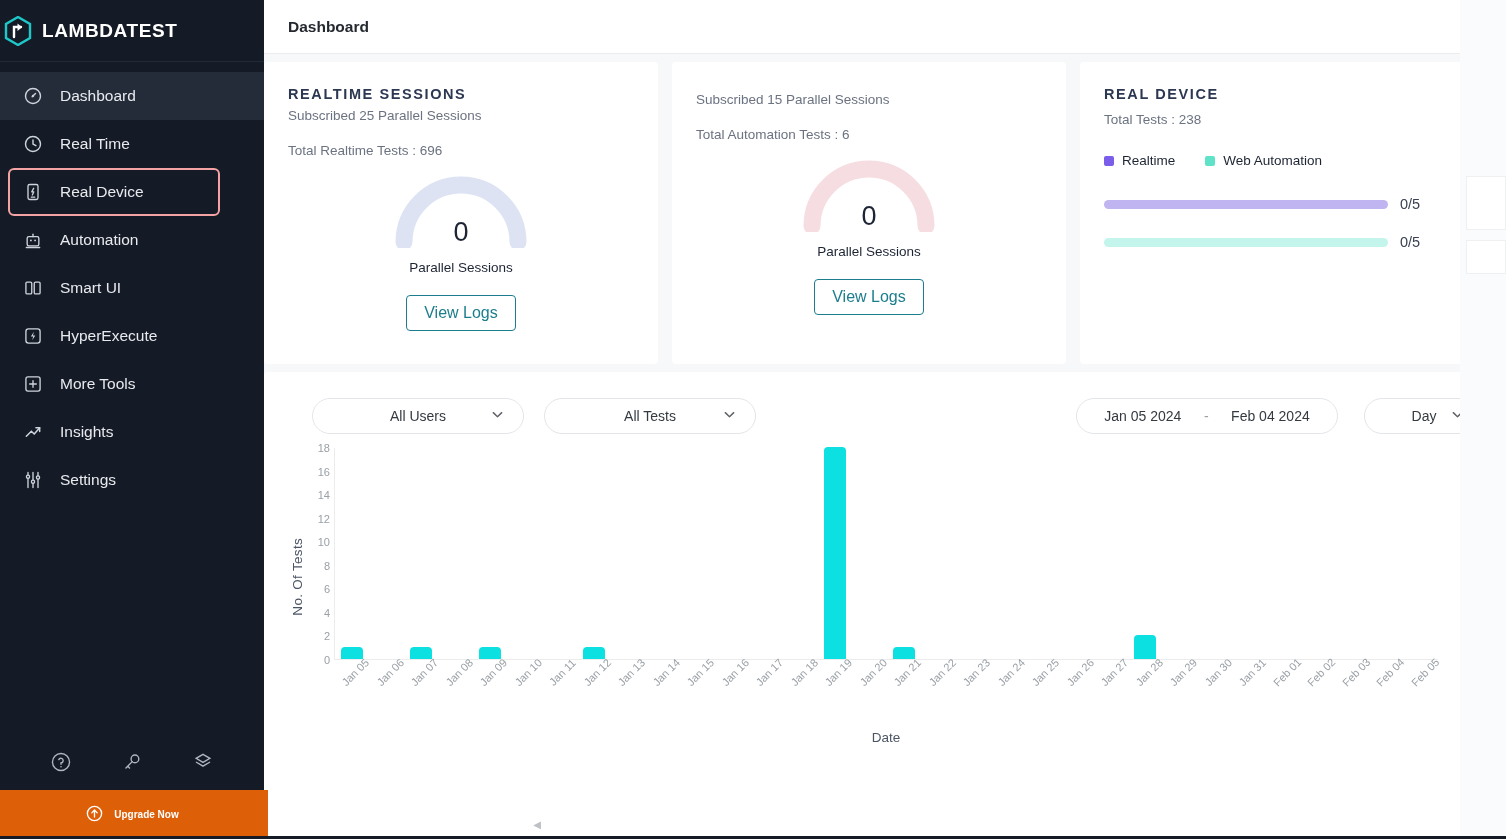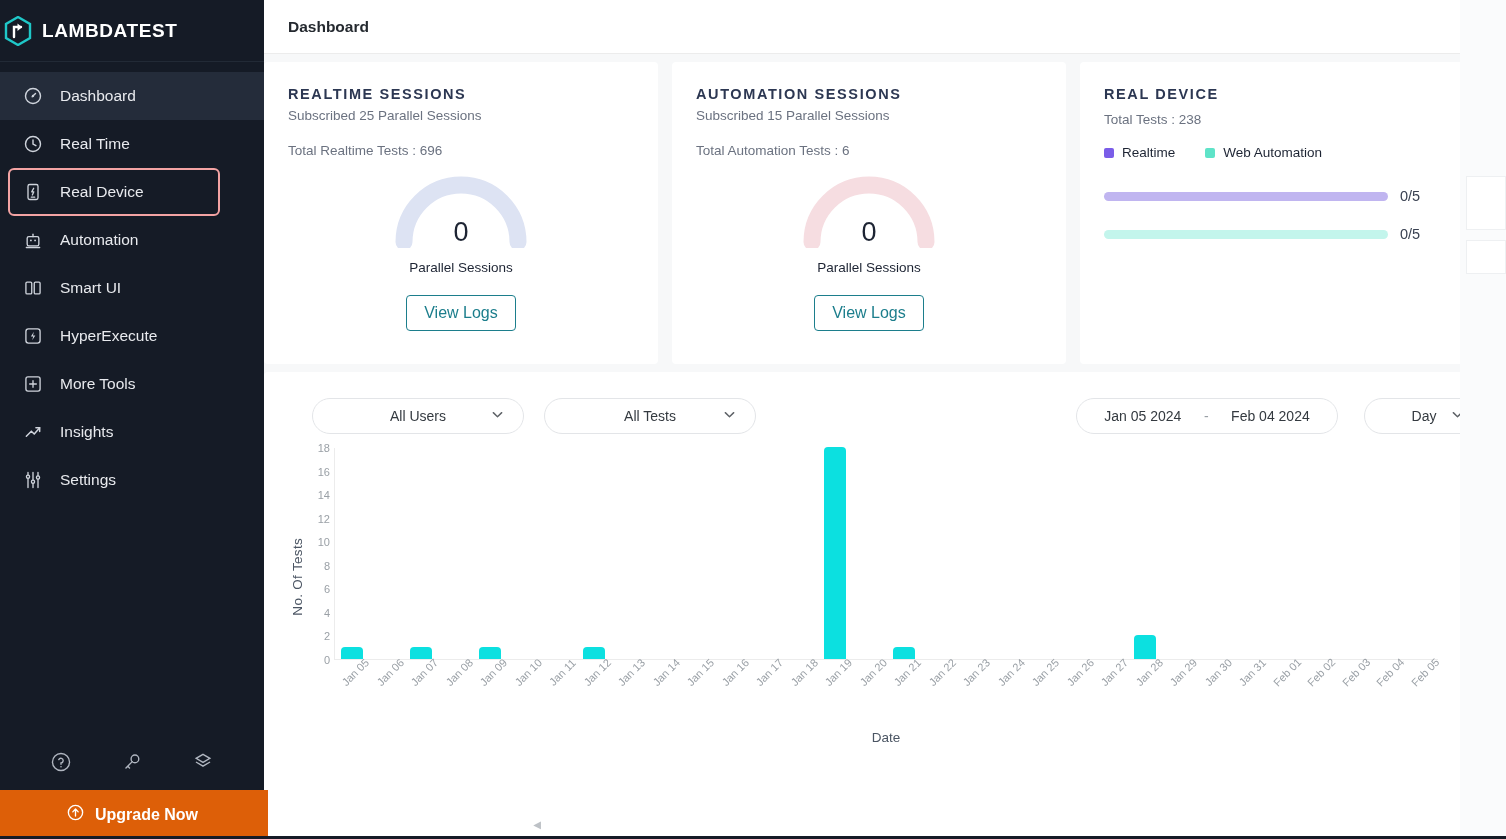--- a/index.html
+++ b/index.html
@@ -47,21 +47,21 @@
   .footer-icons {
     position: absolute; bottom: 52px; left: 0; width: 264px;
     display: flex; align-items: center; justify-content: space-around;
     padding: 0 26px; height: 50px;
   }
   .footer-icons .fi { width: 26px; height: 26px; display:flex; align-items:center; justify-content:center; cursor:pointer; }
   .upgrade-bar {
     position: absolute; bottom: 0; left: 0; width: 264px; height: 49px;
     background: #dd5f08;
     display: flex; align-items: center; justify-content: center; gap: 10px;
-    color: #ffffff; font-size: 16px; font-weight: bold; cursor: pointer;
+    color: #ffffff; font-size: 10px; font-weight: bold; cursor: pointer;
   }
 
   
   #main {
     flex: 1 1 auto; height: 839px; position: relative;
     background: #f7f8f9;
     display: flex; flex-direction: column;
   }
   .topbar {
     height: 54px; background: #ffffff; display: flex; align-items: center;
@@ -99,21 +99,21 @@
     bottom: -4px; font-size: 27px; color: #1d2433;
   }
   .gauge-label { font-size: 13.5px; color: #1d2433; margin-top: 16px; }
   .view-logs {
     margin-top: 20px; align-self: center;
     border: 1px solid #1c7e8c; color: #1c7e8c; background: #ffffff;
     border-radius: 4px; font-size: 16px; padding: 8px 17px; cursor: pointer;
     font-family: "Liberation Sans", sans-serif;
   }
 
-  .legend-row { display: flex; gap: 30px; margin-top: 18px; align-items: center; }
+  .legend-row { display: flex; gap: 30px; margin-top: 26px; align-items: center; }
   .legend-item { display: flex; align-items: center; gap: 8px; font-size: 13.5px; color: #1d2433; }
   .legend-dot { width: 10px; height: 10px; border-radius: 2px; }
 
   .prog-row { display: flex; align-items: center; gap: 12px; margin-top: 22px; }
   .prog-track { height: 9px; border-radius: 5px; width: 284px; }
   .prog-val { font-size: 14.5px; color: #3a4252; }
 
   
   .chart-panel {
     margin-top: 8px; background: #ffffff; border-radius: 4px;
@@ -354,21 +354,20 @@
               <path d="M12 70 A57 57 0 0 1 126 70" fill="none" stroke="#dde3f3" stroke-width="17" stroke-linecap="round"></path>
             </svg>
             <div class="gnum">0</div>
           </div>
           <div class="gauge-label">Parallel Sessions</div>
           <button class="view-logs">View Logs</button>
         </div>
       </div>
 
       <div class="card c2">
-        <div class="card-title">AUTOMATION SESSIONS</div>
         <div class="card-sub">Subscribed 15 Parallel Sessions</div>
         <div class="card-total">Total Automation Tests : 6</div>
         <div class="gauge-wrap">
           <div class="gauge">
             <svg viewBox="0 0 138 76" width="138" height="76">
               <path d="M12 70 A57 57 0 0 1 126 70" fill="none" stroke="#f6dde1" stroke-width="17" stroke-linecap="round"></path>
             </svg>
             <div class="gnum">0</div>
           </div>
           <div class="gauge-label">Parallel Sessions</div>

